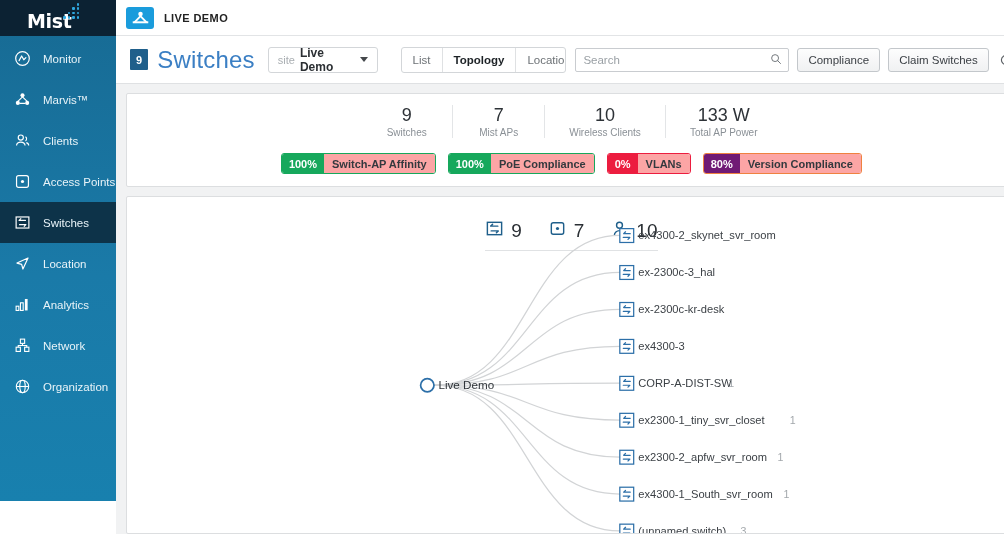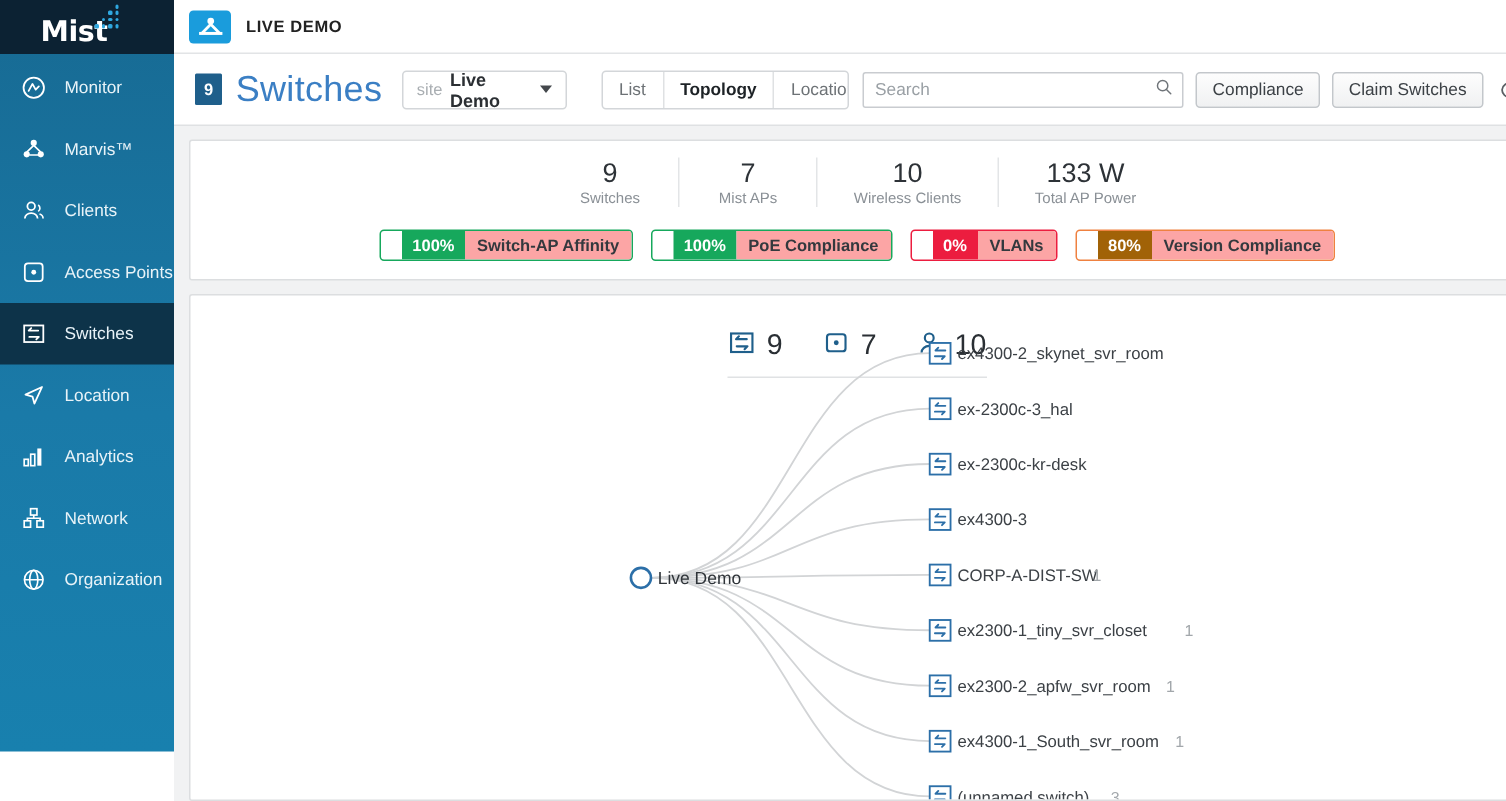--- a/index.html
+++ b/index.html
@@ -116,21 +116,21 @@
   .card { background: #fff; border: 1px solid #dcdee0; border-radius: 2px; }
 
   .stats-card { padding: 11px 0 12px 0; }
   .stats-row { display: flex; justify-content: center; align-items: stretch; }
   .stat { padding: 0 24px; text-align: center; border-right: 1px solid #e3e5e7; min-width: 92px; }
   .stat:last-child { border-right: none; }
   .stat-val { font-size: 18px; color: #2d3237; font-weight: normal; line-height: 21px; }
   .stat-lbl { font-size: 10px; color: #8a9096; margin-top: 1px; }
 
   .badges-row { display: flex; justify-content: center; gap: 12px; margin-top: 15px; }
-  .badge { display: flex; height: 21px; border-radius: 3px; overflow: hidden; border: 1px solid; padding-left: 14px; }
+  .badge { display: flex; height: 21px; border-radius: 3px; overflow: hidden; border: 1px solid; }
   .badge .pct {
     color: #fff; font-size: 11px; font-weight: bold; padding: 0 7px;
     display: flex; align-items: center;
   }
   .badge .nm {
     background: #fca5a5; font-size: 11px; font-weight: bold; color: #34393e;
     padding: 0 8px; display: flex; align-items: center;
   }
 
   .topo-card { flex: 1; position: relative; overflow: hidden; }
@@ -348,21 +348,21 @@
           </div>
           <div class="badge" id="b1" style="border-color: rgb(22, 168, 92);">
             <span class="pct" style="background: rgb(22, 168, 92);">100%</span>
             <span class="nm">PoE Compliance</span>
           </div>
           <div class="badge" id="b2" style="border-color: rgb(236, 29, 63);">
             <span class="pct" style="background: rgb(236, 29, 63);">0%</span>
             <span class="nm">VLANs</span>
           </div>
           <div class="badge" id="b3" style="border-color: rgb(239, 129, 64);">
-            <span class="pct" style="background: #a16207;">80%</span>
+            <span class="pct" style="background: #701a75;">80%</span>
             <span class="nm">Version Compliance</span>
           </div>
         </div>
       </div>
 
       <div class="card topo-card">
         <div class="topo-header">
           <div class="topo-counts">
             <div class="tc">
               <span>

